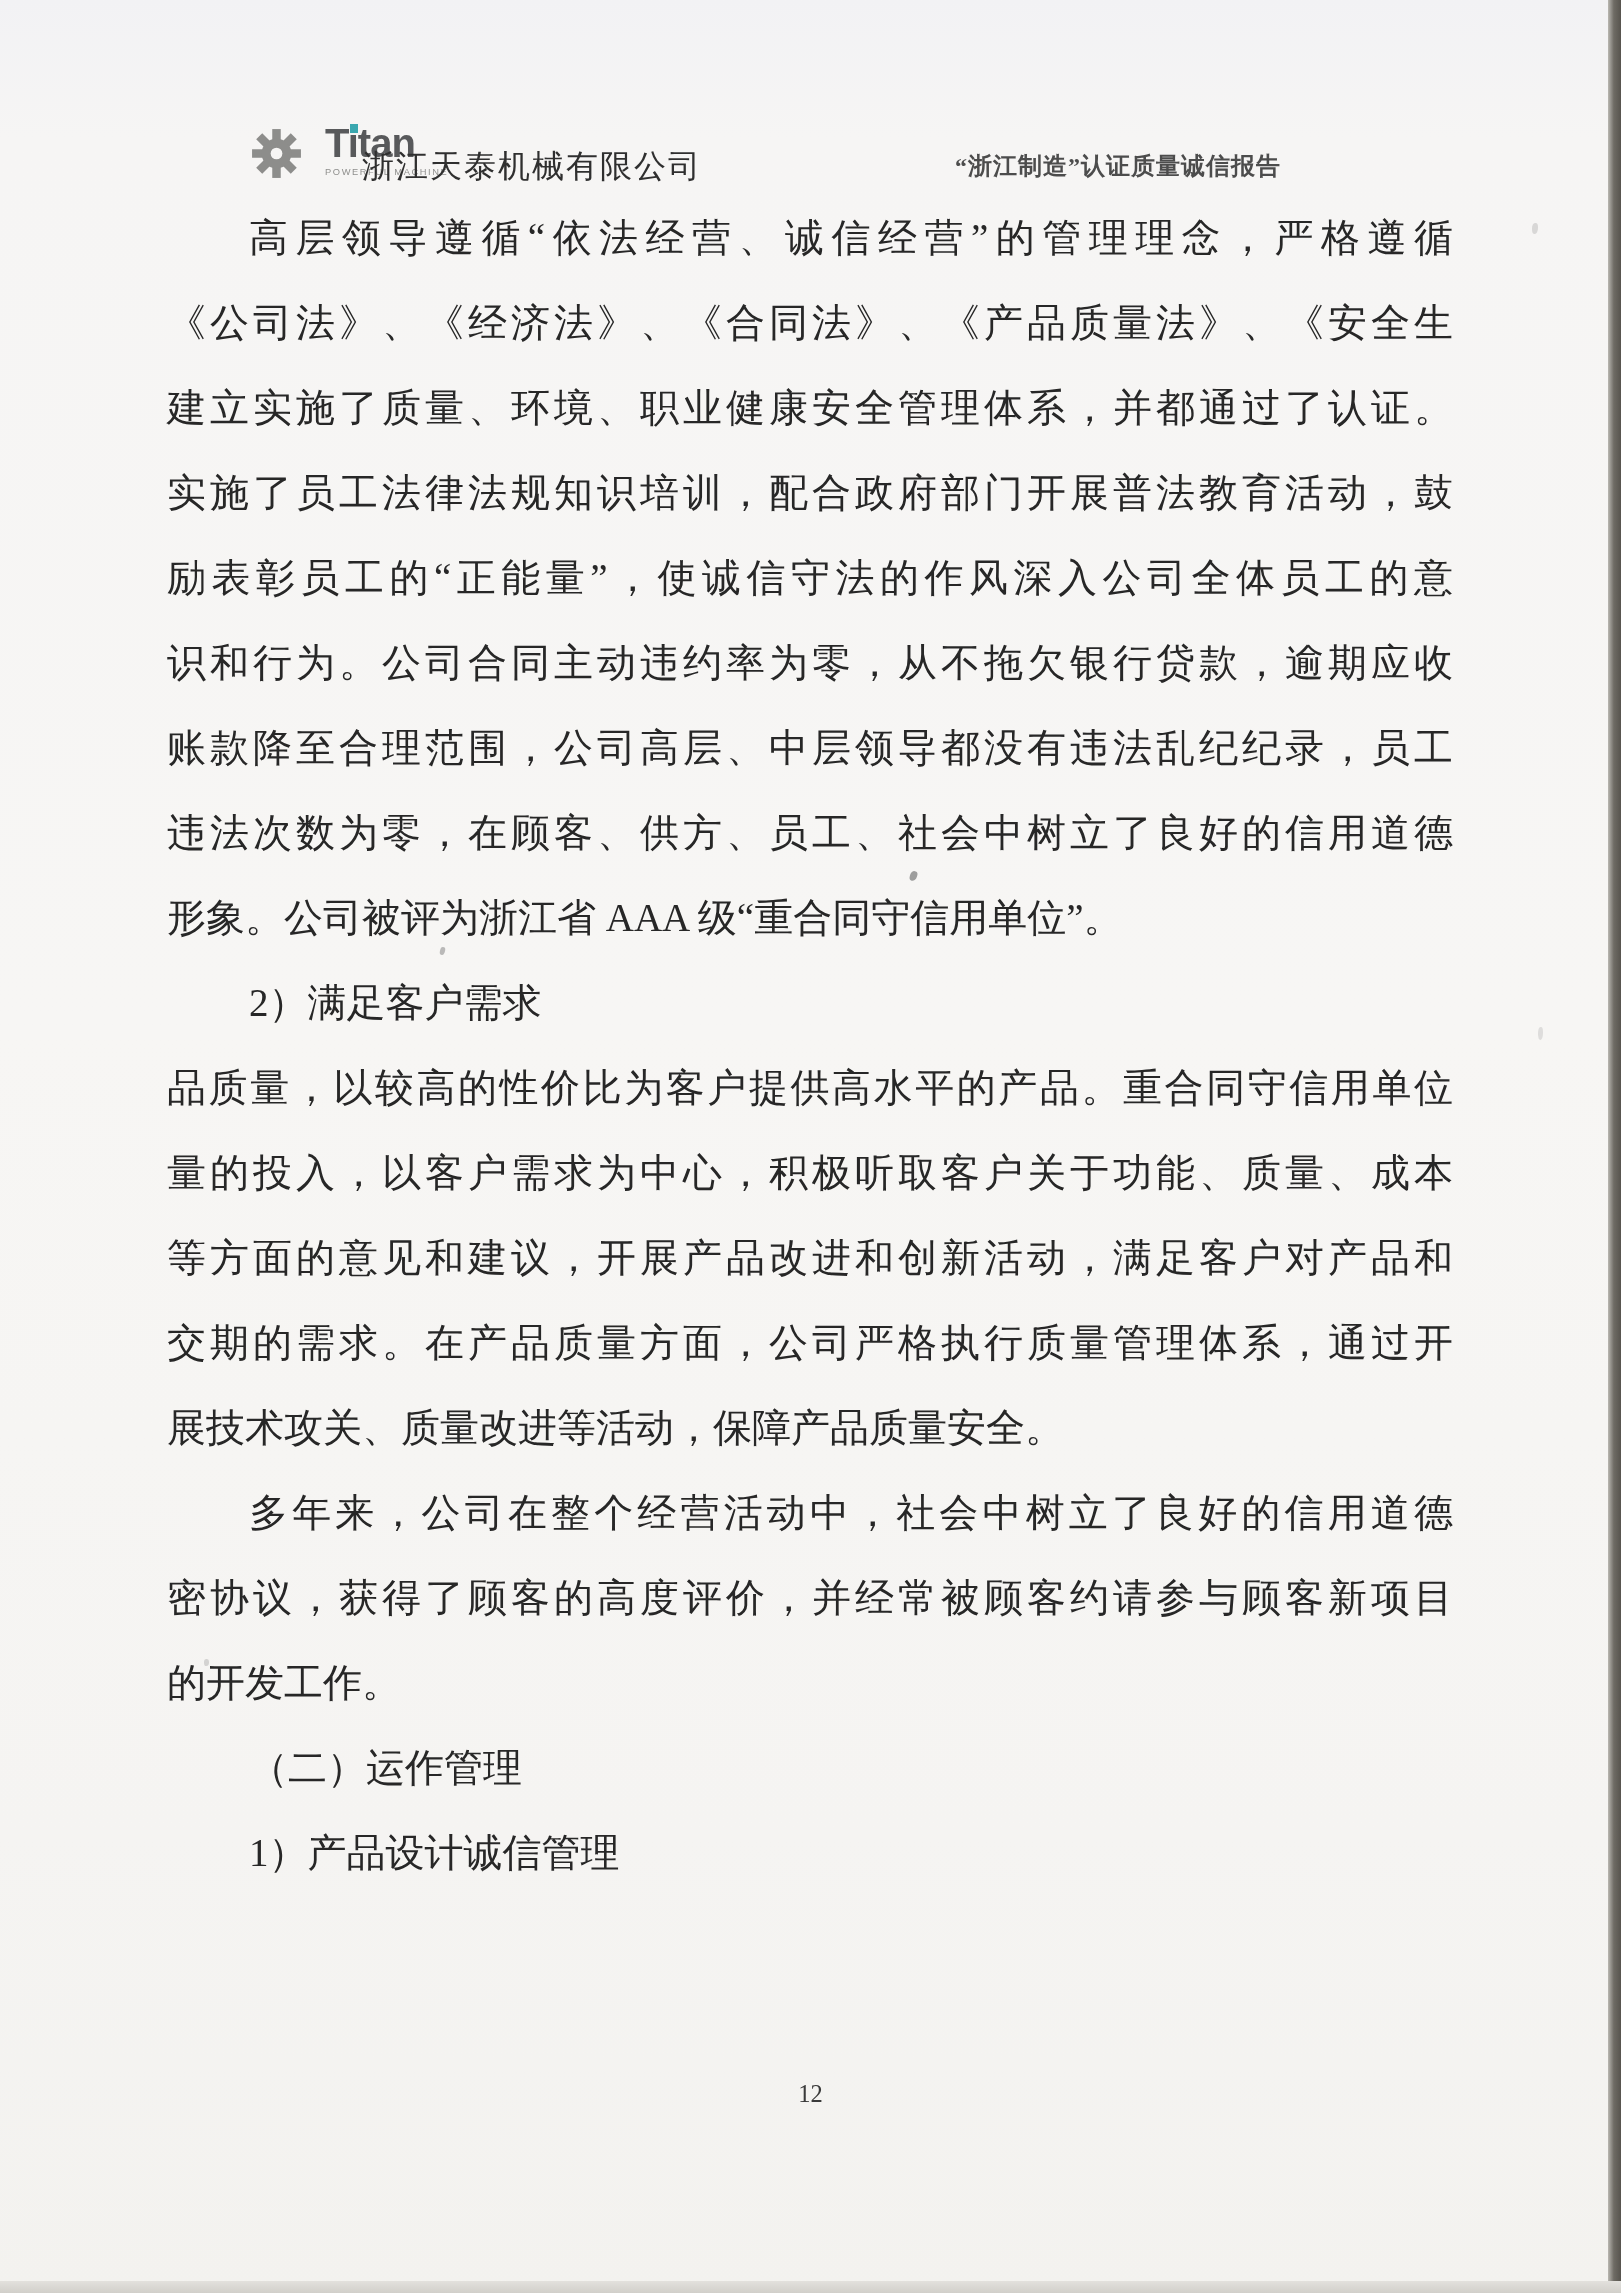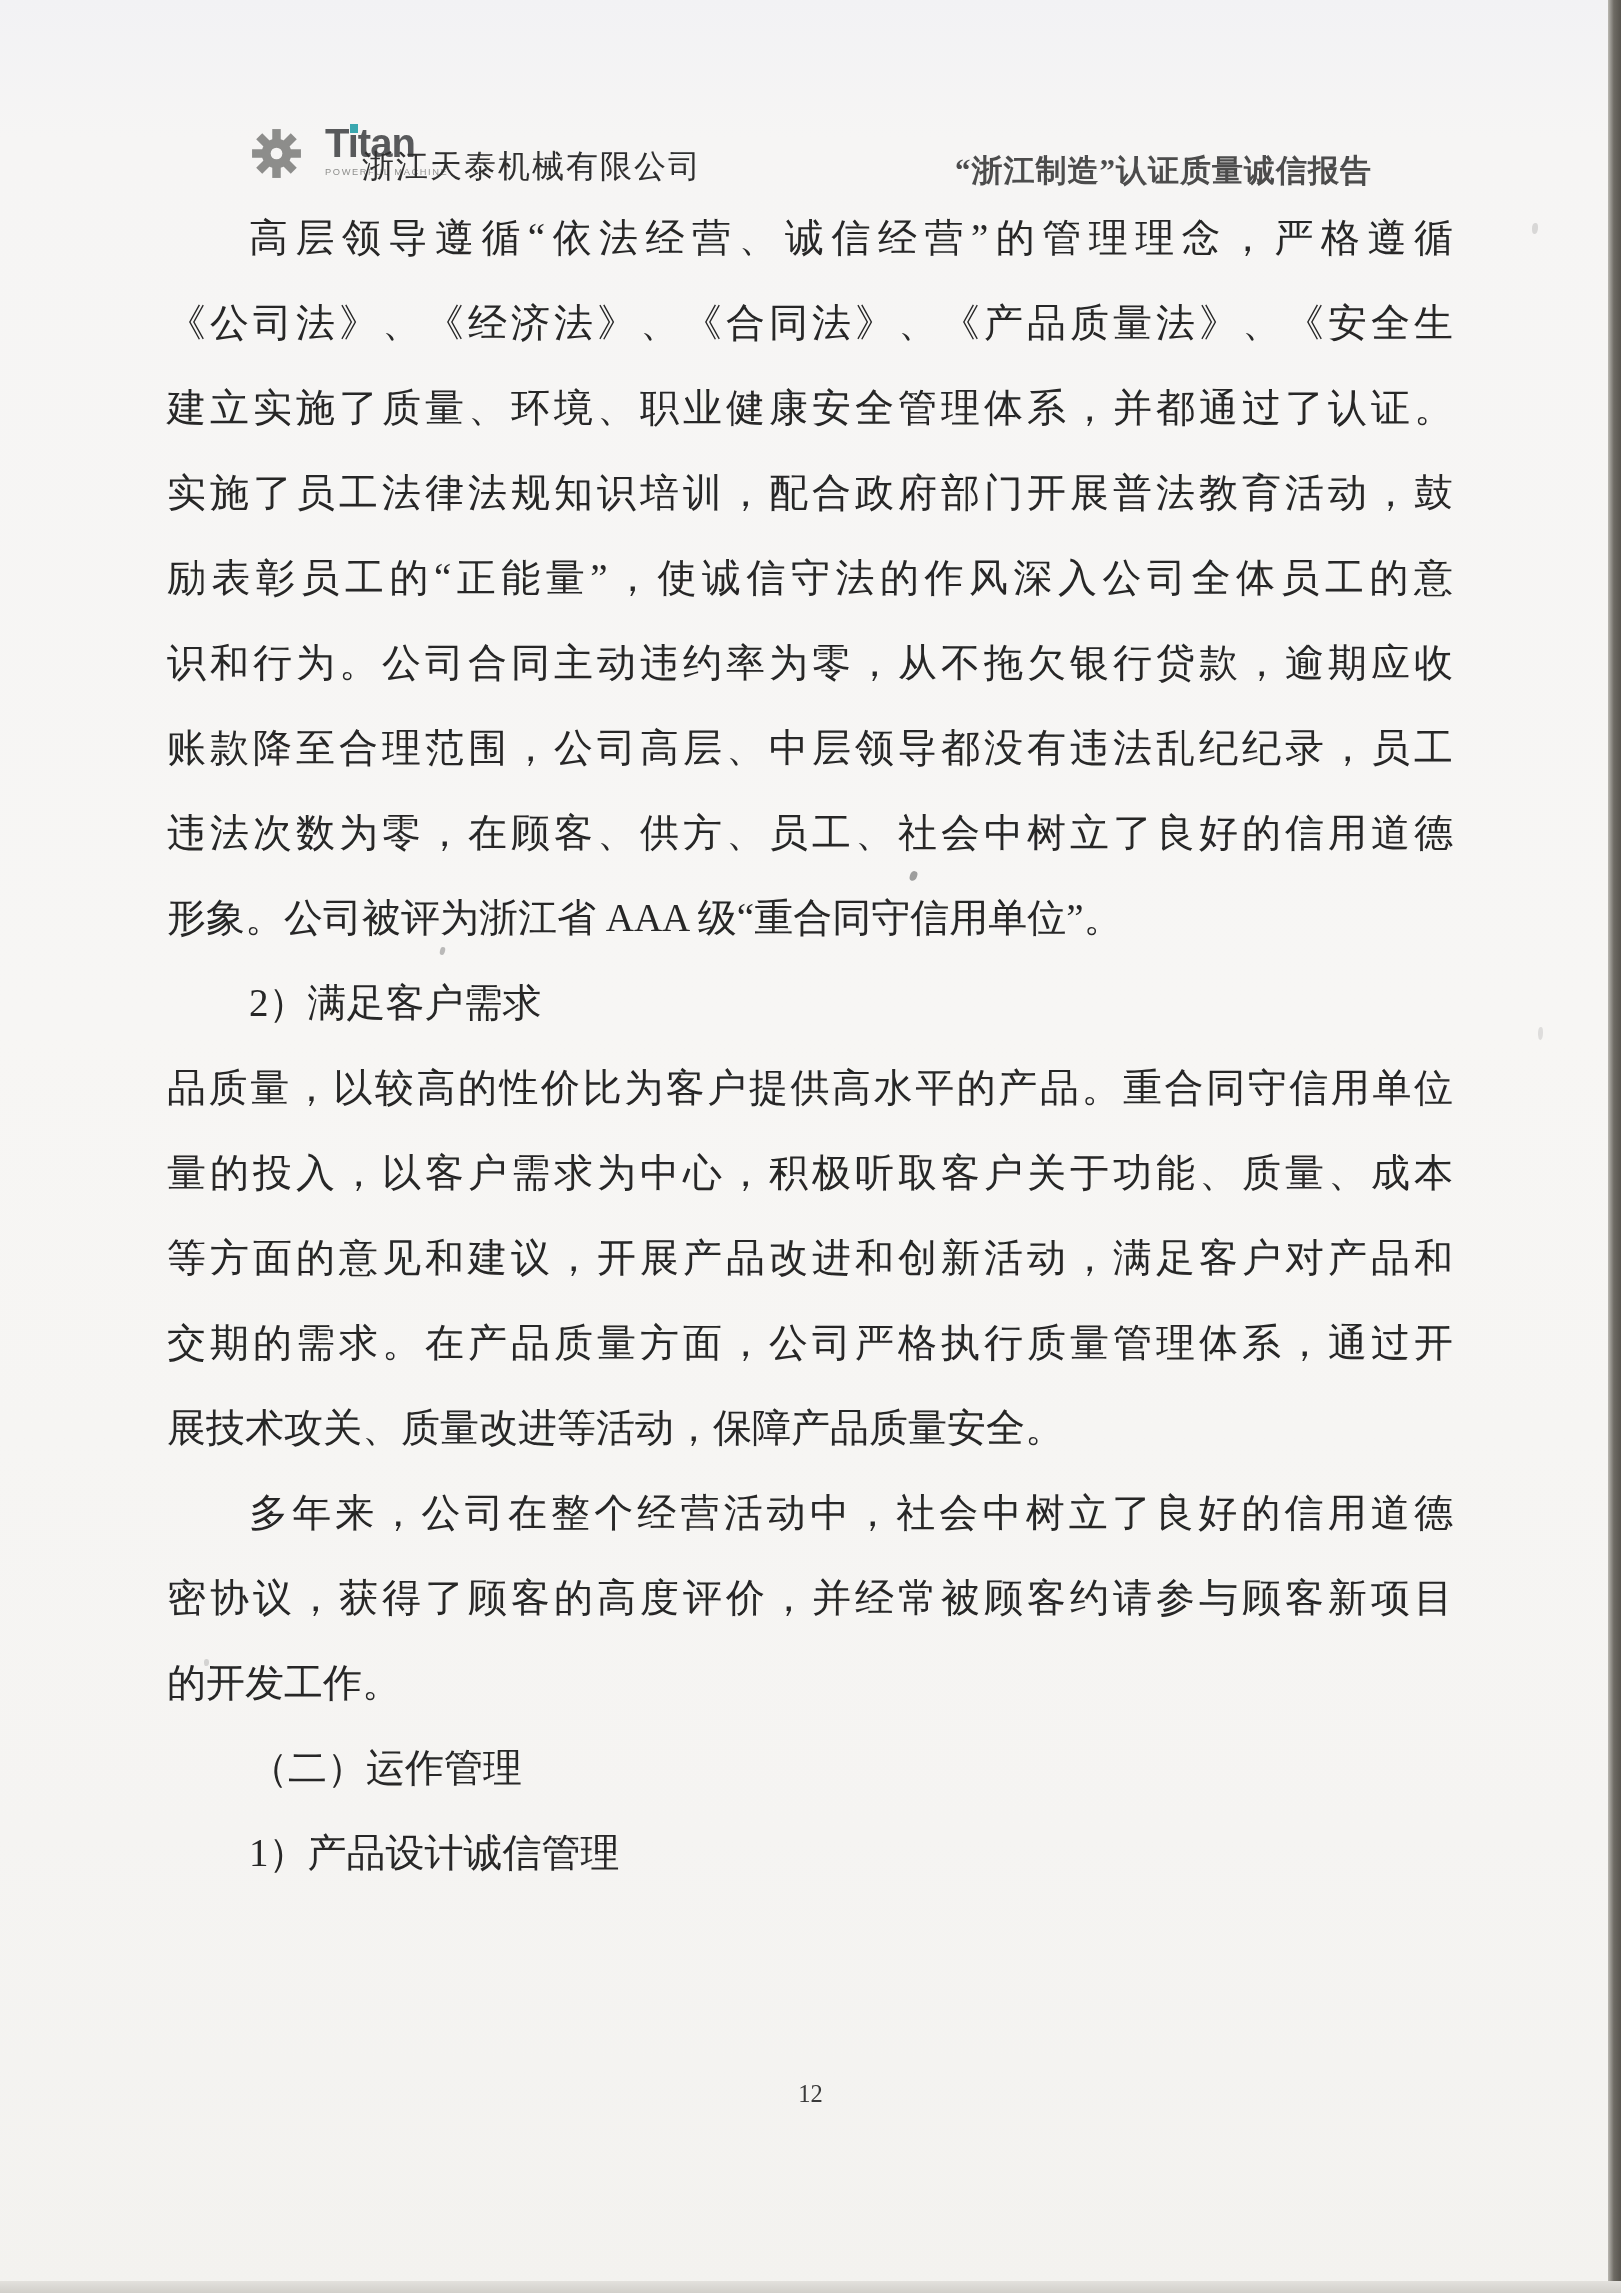--- a/index.html
+++ b/index.html
@@ -56,21 +56,21 @@
     top: 145px;
     font-size: 32px;
     color: #2f2f2f;
     letter-spacing: 2px;
     white-space: nowrap;
   }
   .report-title {
     position: absolute;
     left: 955px;
     top: 150px;
-    font-size: 31px;
+    font-size: 24px;
     font-weight: bold;
     color: #4c4c4c;
     letter-spacing: 1px;
     white-space: nowrap;
   }
 
   
   .text-block {
     position: absolute;
     left: 167px;

